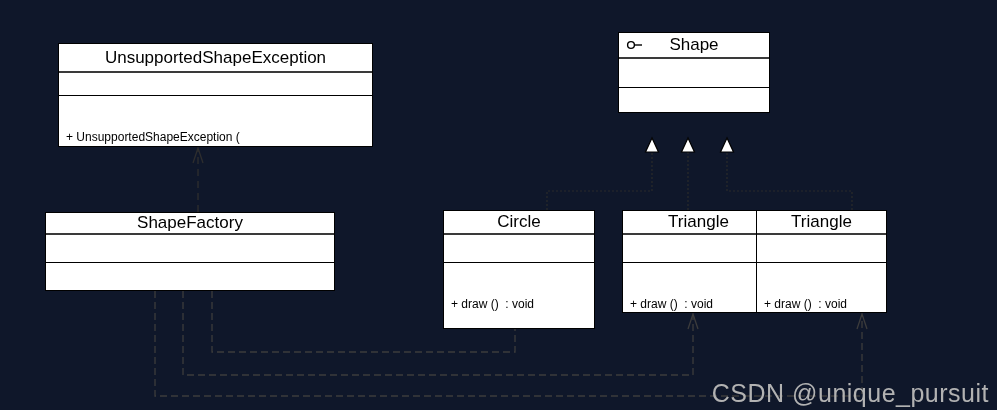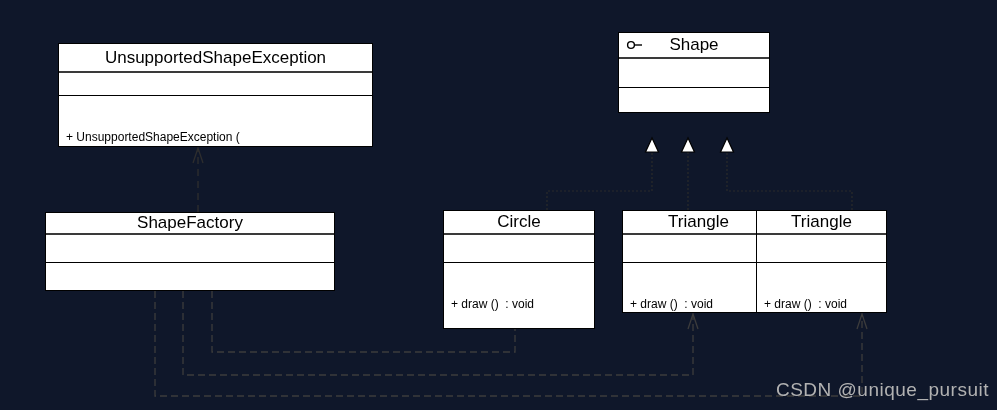--- a/index.html
+++ b/index.html
@@ -19,21 +19,21 @@
   }
   .uml-attrs{box-sizing:border-box;border-bottom:1px solid #000;}
   .uml-methods{
     box-sizing:border-box;flex:1;font-size:12px;padding:1px 4px 0 7px;
     white-space:pre;overflow:hidden;
   }
   .m{line-height:25px;}
   .m.tight{line-height:24px;}
   .iface-icon{position:absolute;left:7px;top:7px;}
   #watermark{
-    position:absolute;right:8px;top:379px;font-size:19px;
+    position:absolute;right:8px;top:379px;font-size:25px;
     color:#b2b2b2;letter-spacing:0.5px;
   }
 </style>
 </head>
 <body>
 
 <div id="canvas">
 
   <svg id="connectors" width="997" height="410" viewBox="0 0 997 410">
 

